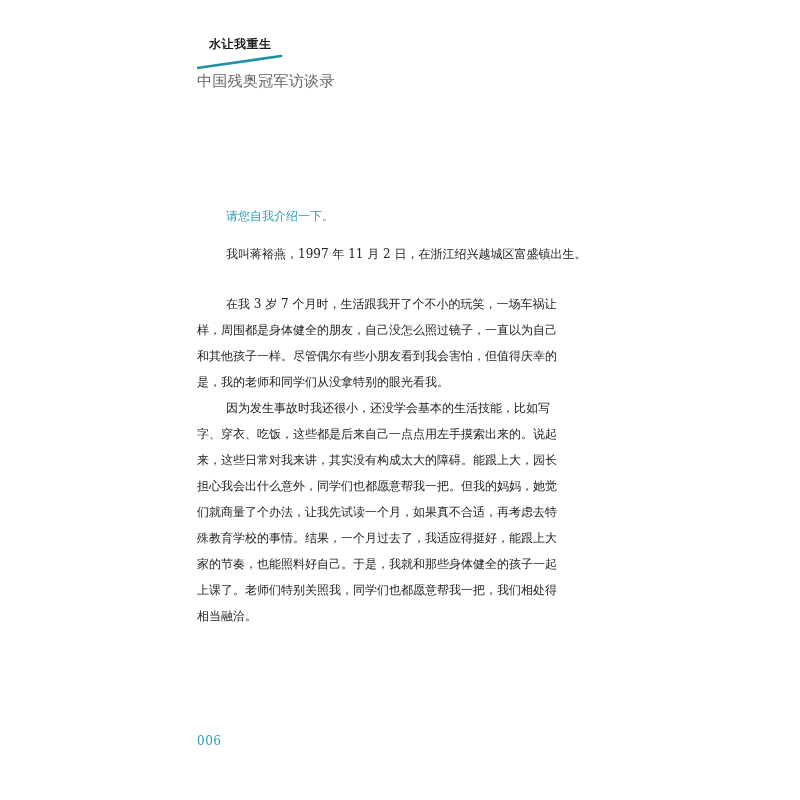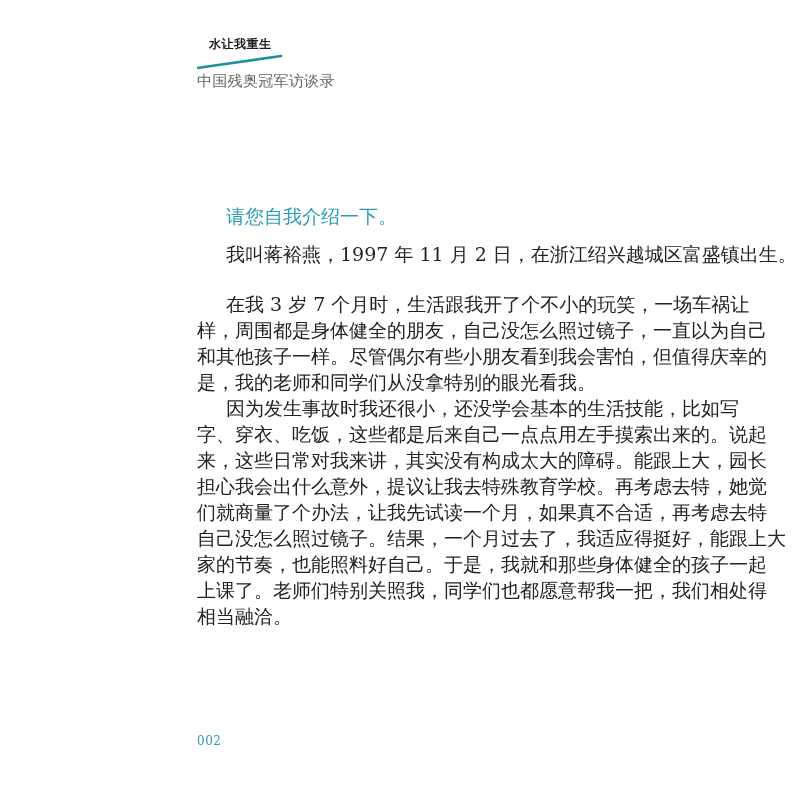--- a/index.html
+++ b/index.html
@@ -11,21 +11,21 @@
   .book-title {
     position: absolute; left: 12px; top: 0; font-size: 12px; font-weight: bold; color: #1a1a1a;
     letter-spacing: 0.5px; white-space: nowrap;
   }
   .header-line { position: absolute; left: 0; top: 18px; }
   .series-title {
     position: absolute; left: 0; top: 36px; font-size: 15px; color: #666; white-space: nowrap;
     letter-spacing: 0.3px;
   }
   .content {
-    position: absolute; left: 197px; top: 203px; width: 408px; font-size: 19px; color: #222;
+    position: absolute; left: 197px; top: 203px; width: 408px; font-size: 12px; color: #222;
   }
   .line { height: 26px; line-height: 26px; white-space: nowrap; overflow: visible; }
   .q { color: #2a9db3; }
   .indent { padding-left: 29px; }
   .gap { height: 12px; }
   .page-number {
     position: absolute; left: 197px; top: 734px; font-size: 12px; color: #2a9db3; letter-spacing: 0.5px;
   }
 </style>
 </head>
@@ -50,22 +50,22 @@
     <div class="line indent">在我 3 岁 7 个月时，生活跟我开了个不小的玩笑，一场车祸让</div>
     <div class="line">样，周围都是身体健全的朋友，自己没怎么照过镜子，一直以为自己</div>
     <div class="line">和其他孩子一样。尽管偶尔有些小朋友看到我会害怕，但值得庆幸的</div>
     <div class="line">是，我的老师和同学们从没拿特别的眼光看我。</div>
   </div>
 
   <div>
     <div class="line indent">因为发生事故时我还很小，还没学会基本的生活技能，比如写</div>
     <div class="line">字、穿衣、吃饭，这些都是后来自己一点点用左手摸索出来的。说起</div>
     <div class="line">来，这些日常对我来讲，其实没有构成太大的障碍。能跟上大，园长</div>
-    <div class="line">担心我会出什么意外，提议让我去特殊教育学校。再考虑去特，她觉</div>
+    <div class="line">担心我会出什么意外，同学们也都愿意帮我一把。但我的妈妈，她觉</div>
     <div class="line">们就商量了个办法，让我先试读一个月，如果真不合适，再考虑去特</div>
-    <div class="line">自己没怎么照过镜子。结果，一个月过去了，我适应得挺好，能跟上大</div>
+    <div class="line">殊教育学校的事情。结果，一个月过去了，我适应得挺好，能跟上大</div>
     <div class="line">家的节奏，也能照料好自己。于是，我就和那些身体健全的孩子一起</div>
     <div class="line">上课了。老师们特别关照我，同学们也都愿意帮我一把，我们相处得</div>
     <div class="line">相当融洽。</div>
   </div>
 </div>
 
-<div class="page-number">002</div>
+<div class="page-number">006</div>
 
 </body></html>

